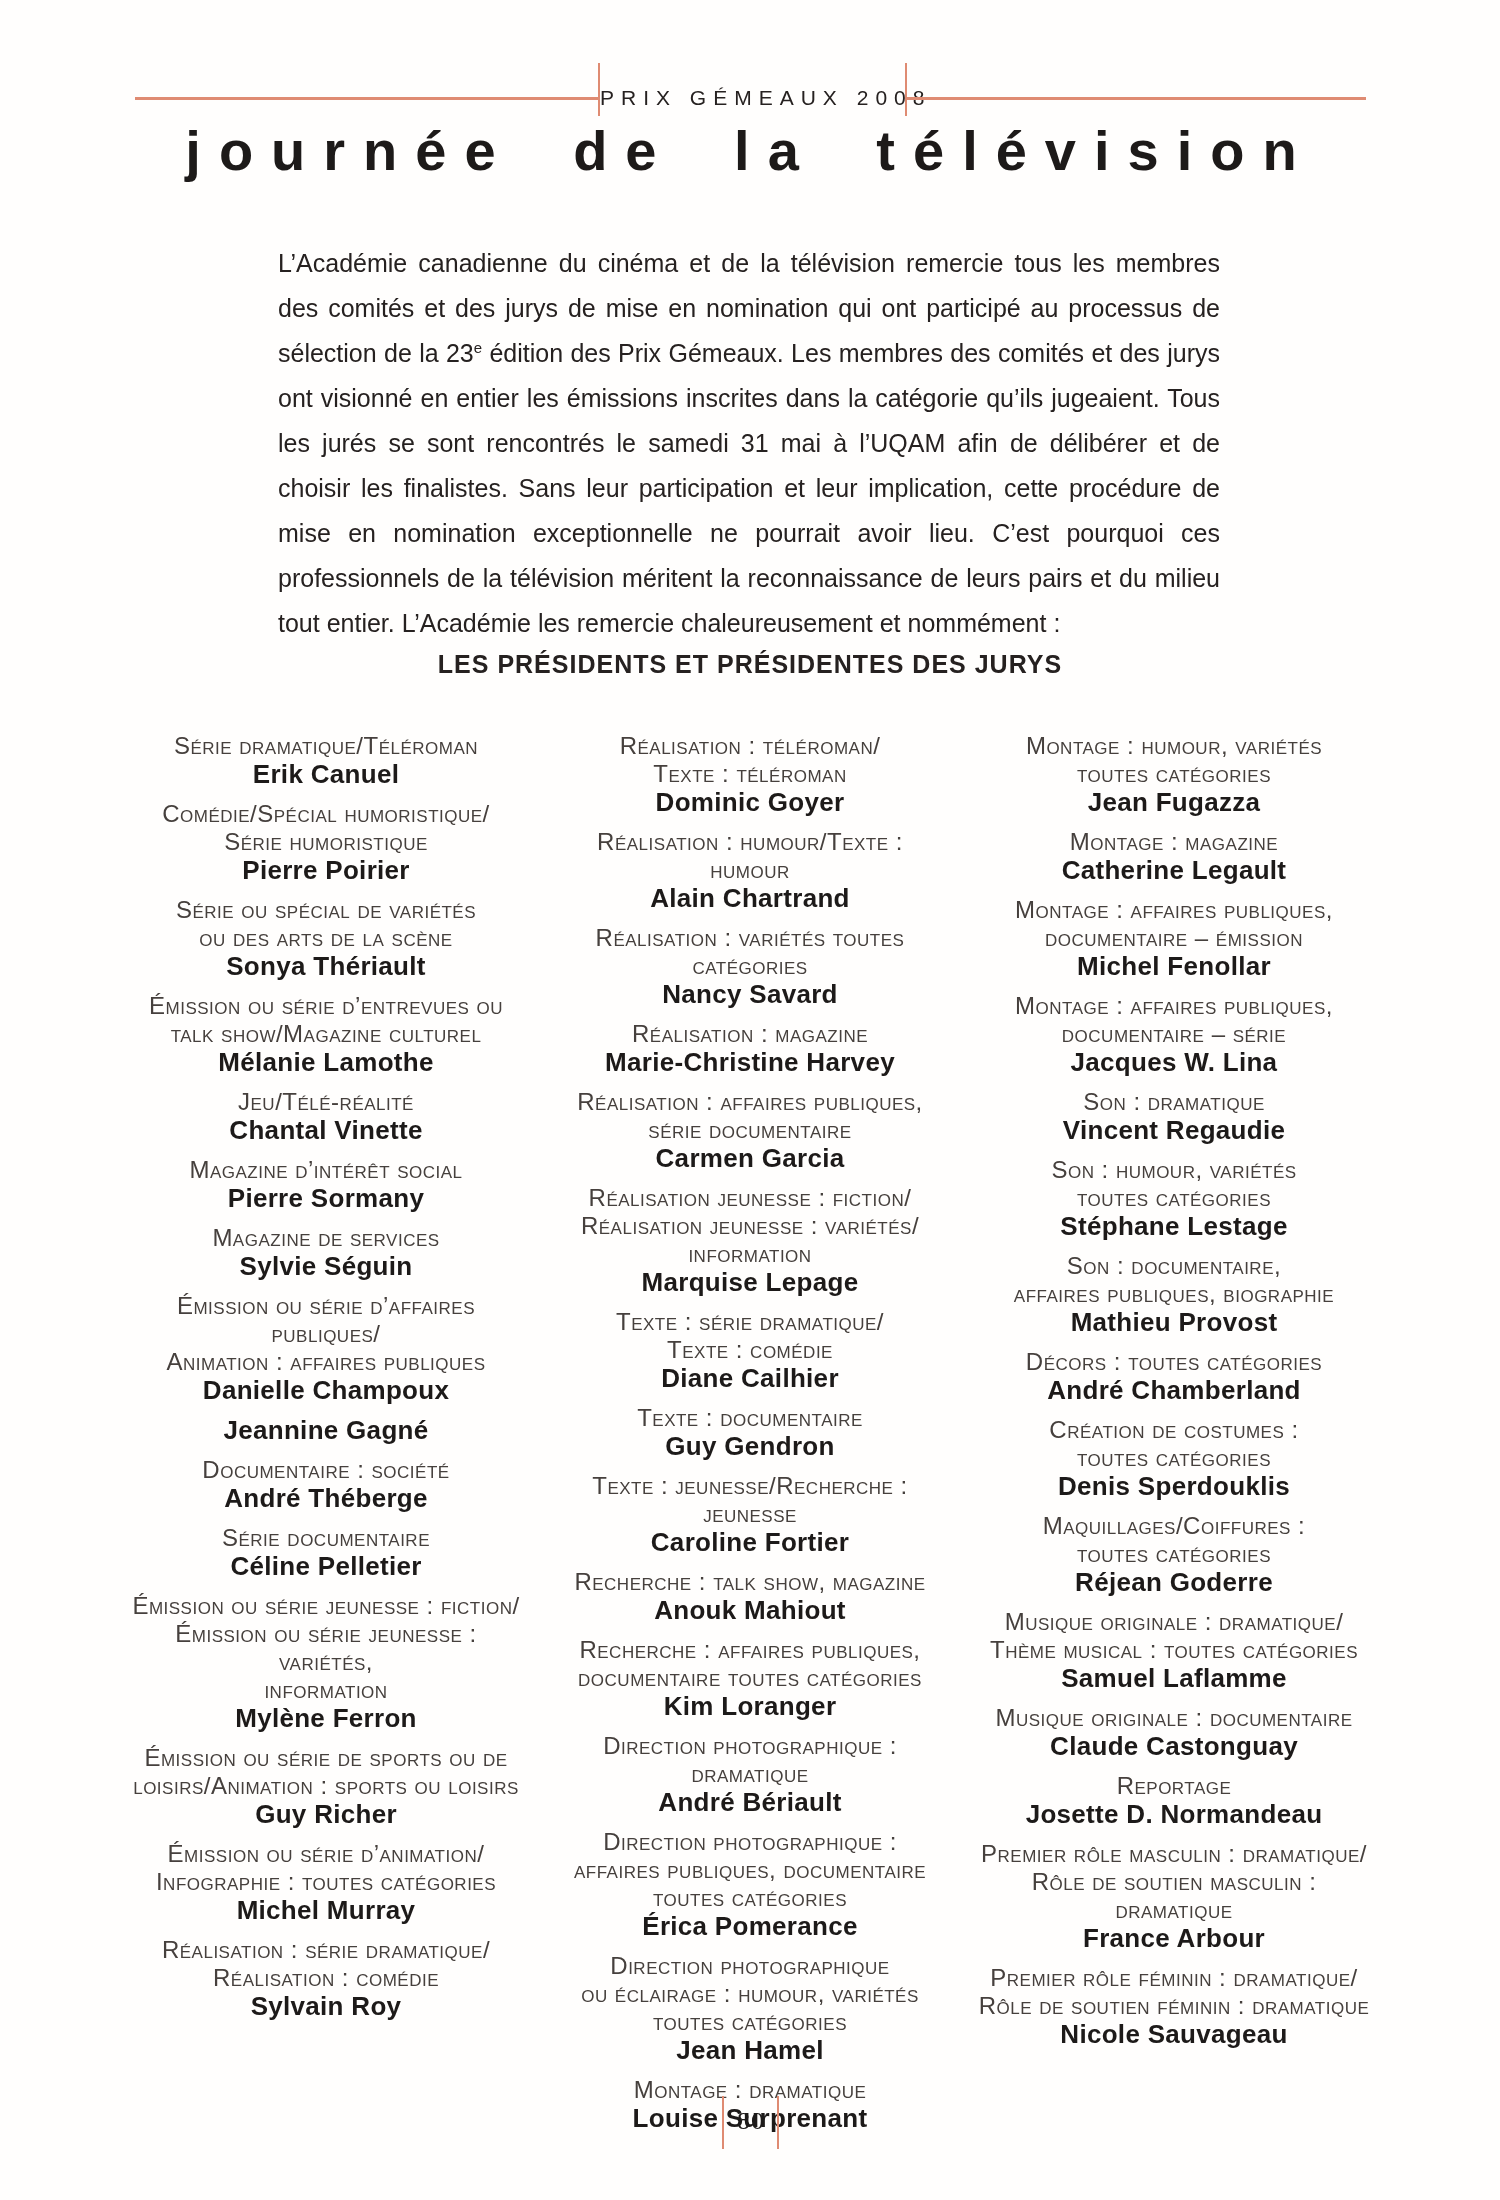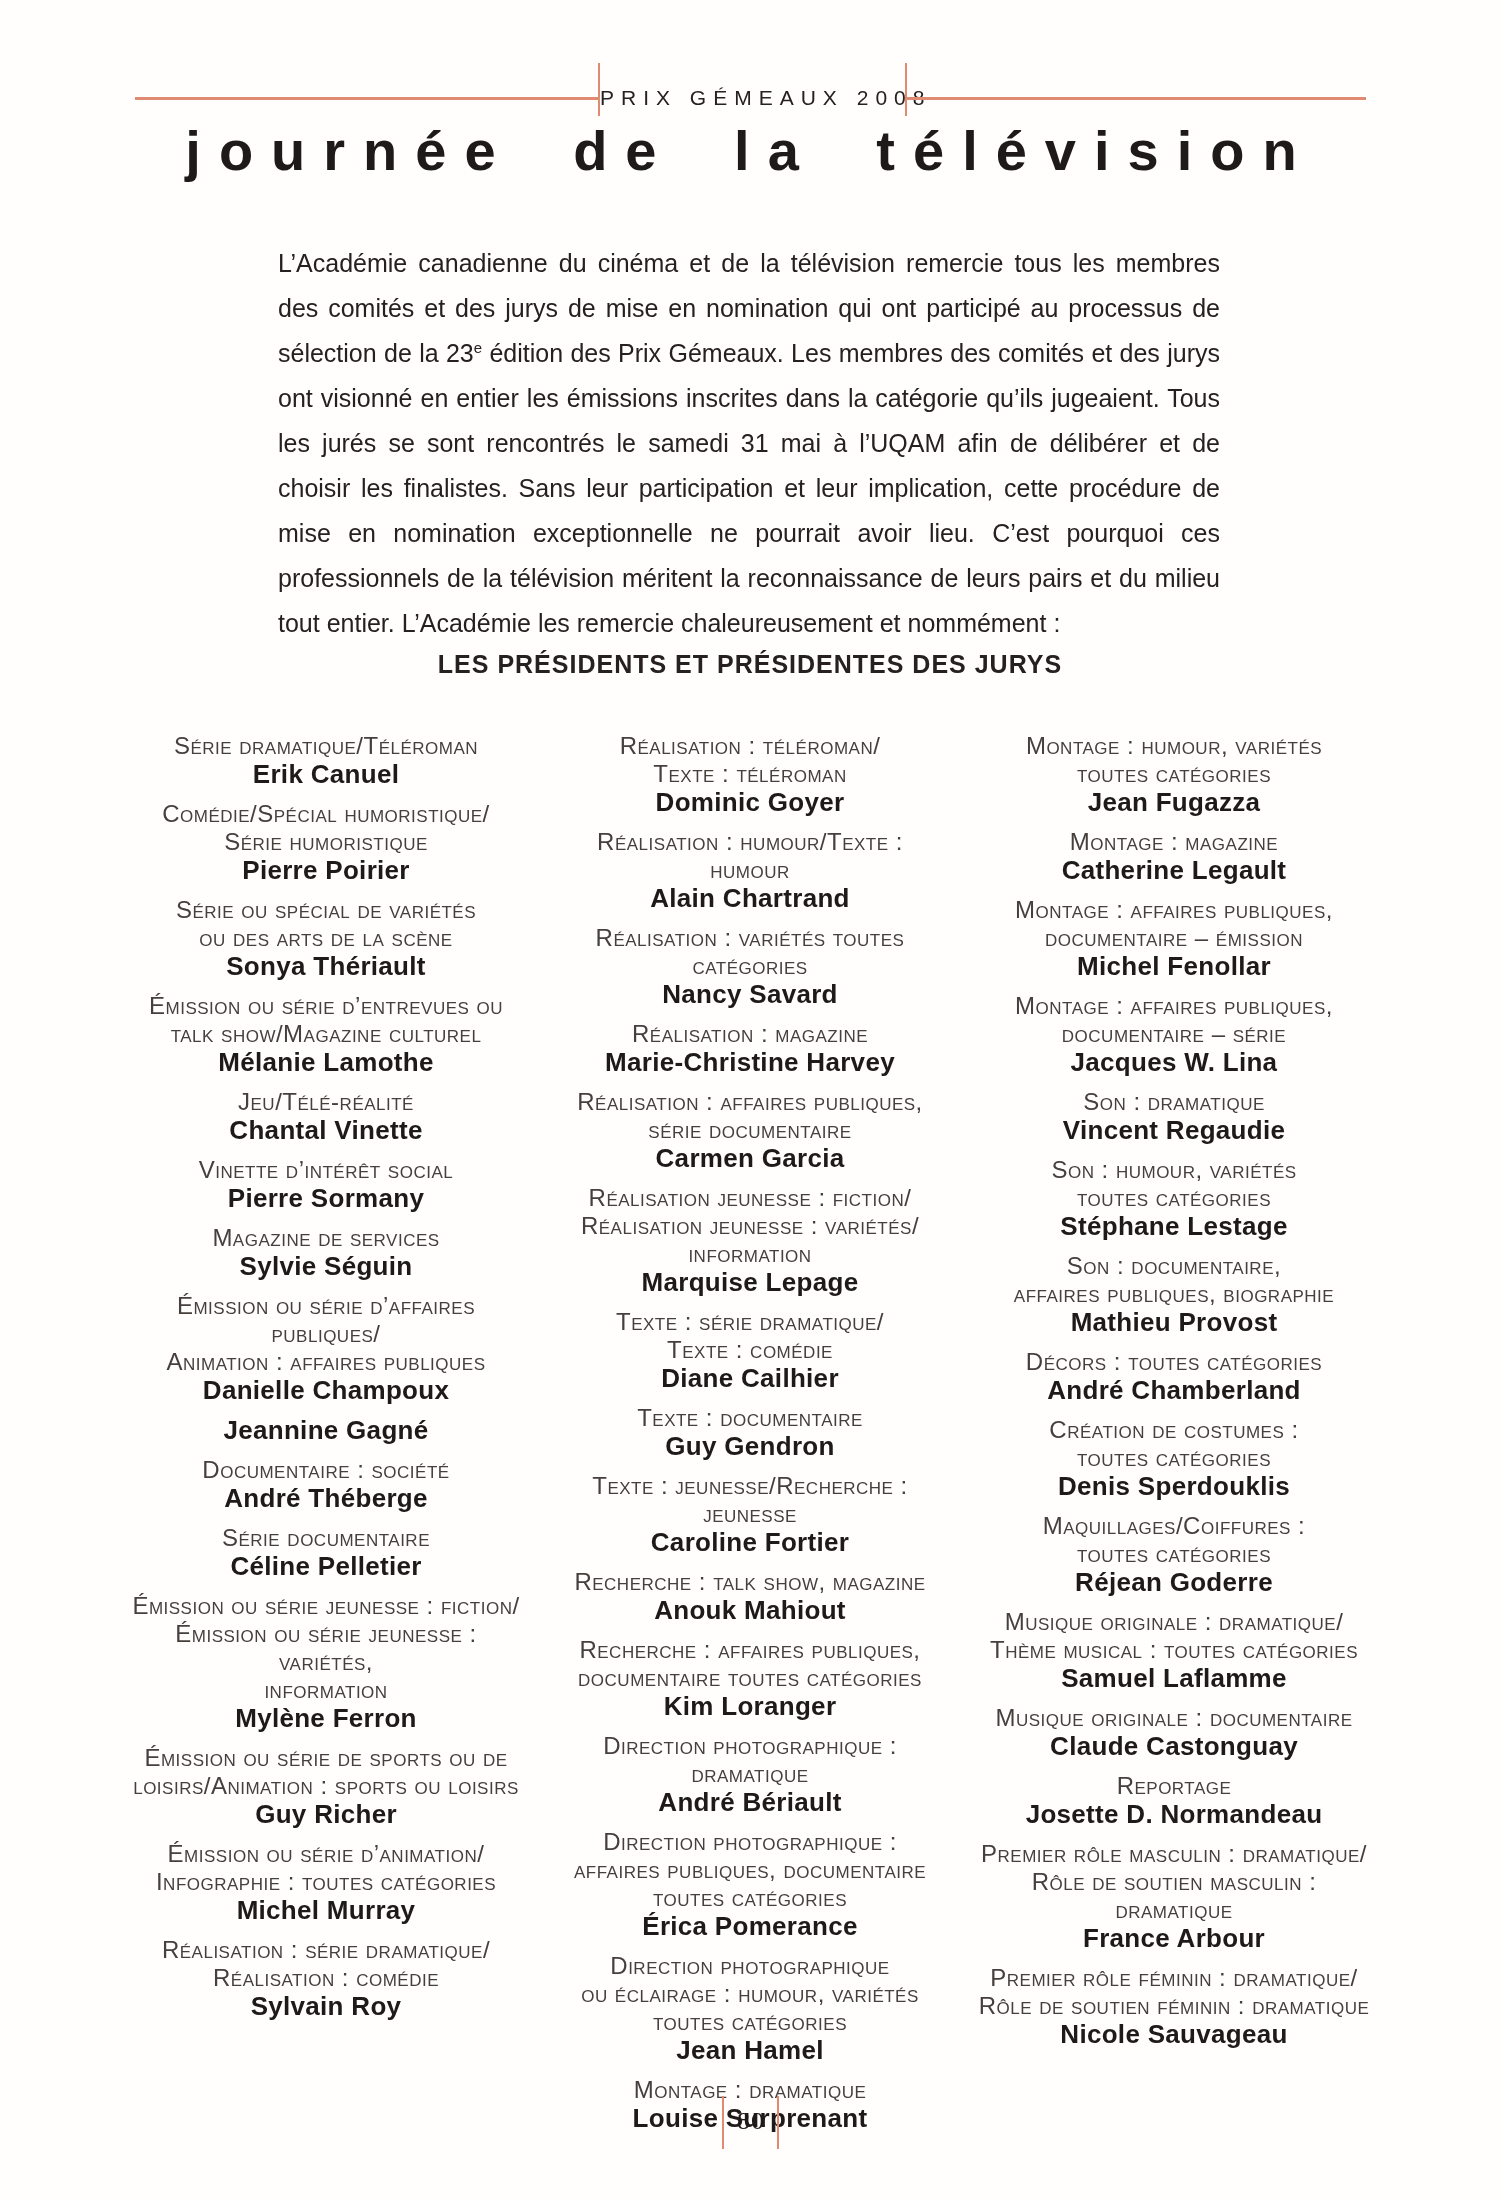--- a/index.html
+++ b/index.html
@@ -98,21 +98,21 @@
         </div>
         <div class="entry">
           <div class="category">Émission ou série d’entrevues ou<br>talk show/Magazine culturel</div>
           <div class="name">Mélanie Lamothe</div>
         </div>
         <div class="entry">
           <div class="category">Jeu/Télé-réalité</div>
           <div class="name">Chantal Vinette</div>
         </div>
         <div class="entry">
-          <div class="category">Vinette d’intérêt social</div>
+          <div class="category">Magazine d’intérêt social</div>
           <div class="name">Pierre Sormany</div>
         </div>
         <div class="entry">
           <div class="category">Magazine de services</div>
           <div class="name">Sylvie Séguin</div>
         </div>
         <div class="entry">
           <div class="category">Émission ou série d’affaires publiques/<br>Animation : affaires publiques</div>
           <div class="name">Danielle Champoux</div>
         </div>

